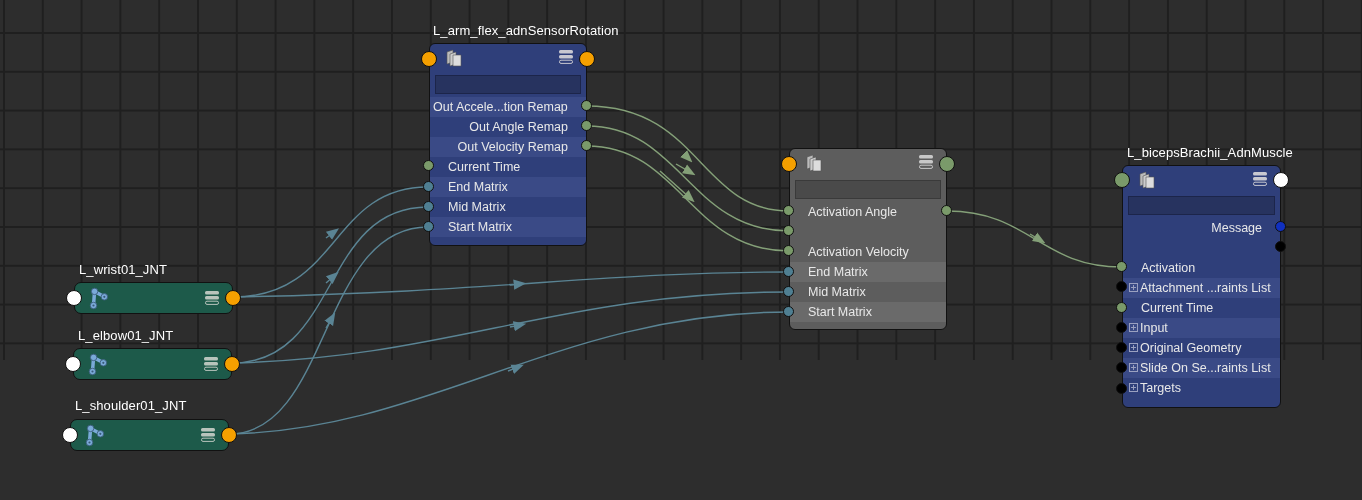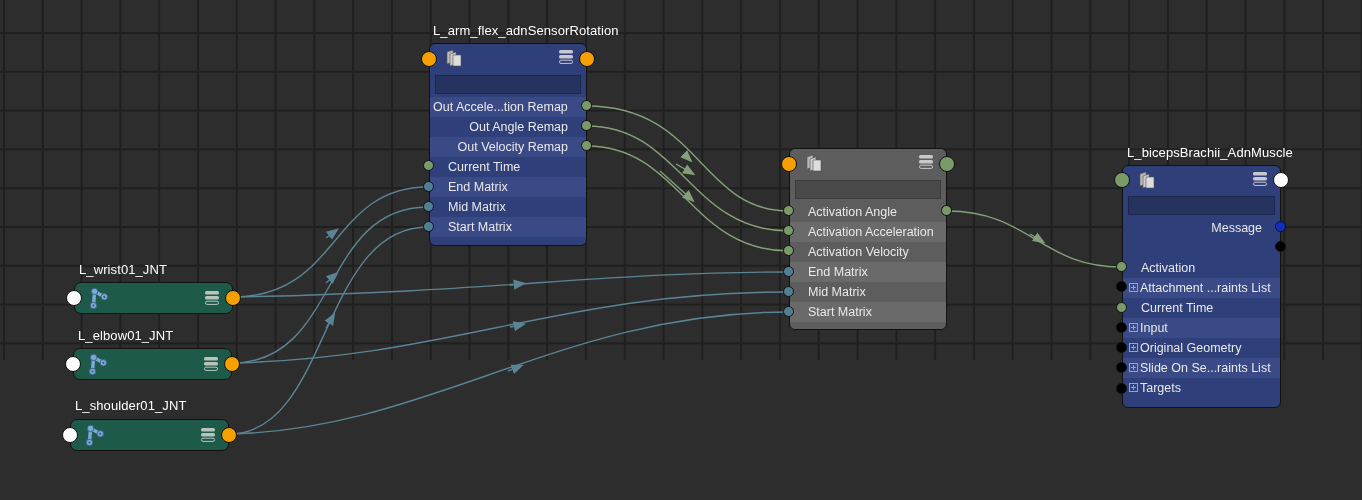--- a/index.html
+++ b/index.html
@@ -231,23 +231,20 @@
       <svg class="list-icon" viewBox="0 0 16 16">
         <rect x="1" y="1" width="14" height="3.5" rx="1.5" fill="#c8c8c8"></rect>
         <rect x="1" y="6" width="14" height="3.5" rx="1.5" fill="#c8c8c8"></rect>
         <rect x="1.5" y="11.2" width="13" height="3.2" rx="1.5" fill="none" stroke="#c8c8c8" stroke-width="1"></rect>
       </svg>
     </div>
     <div class="name-field" style="top:31px;"></div>
     <div class="attr even" style="top:53px;">
         <span class="lbl-left">Activation Angle</span>
       </div>
-    <div class="attr odd" style="top:73px;">
-        <span class="lbl-left">Activation Acceleration</span>
-      </div>
     <div class="attr even" style="top:93px;">
         <span class="lbl-left">Activation Velocity</span>
       </div>
     <div class="attr odd" style="top:113px;">
         <span class="lbl-left">End Matrix</span>
       </div>
     <div class="attr even" style="top:133px;">
         <span class="lbl-left">Mid Matrix</span>
       </div>
     <div class="attr odd" style="top:153px;">

